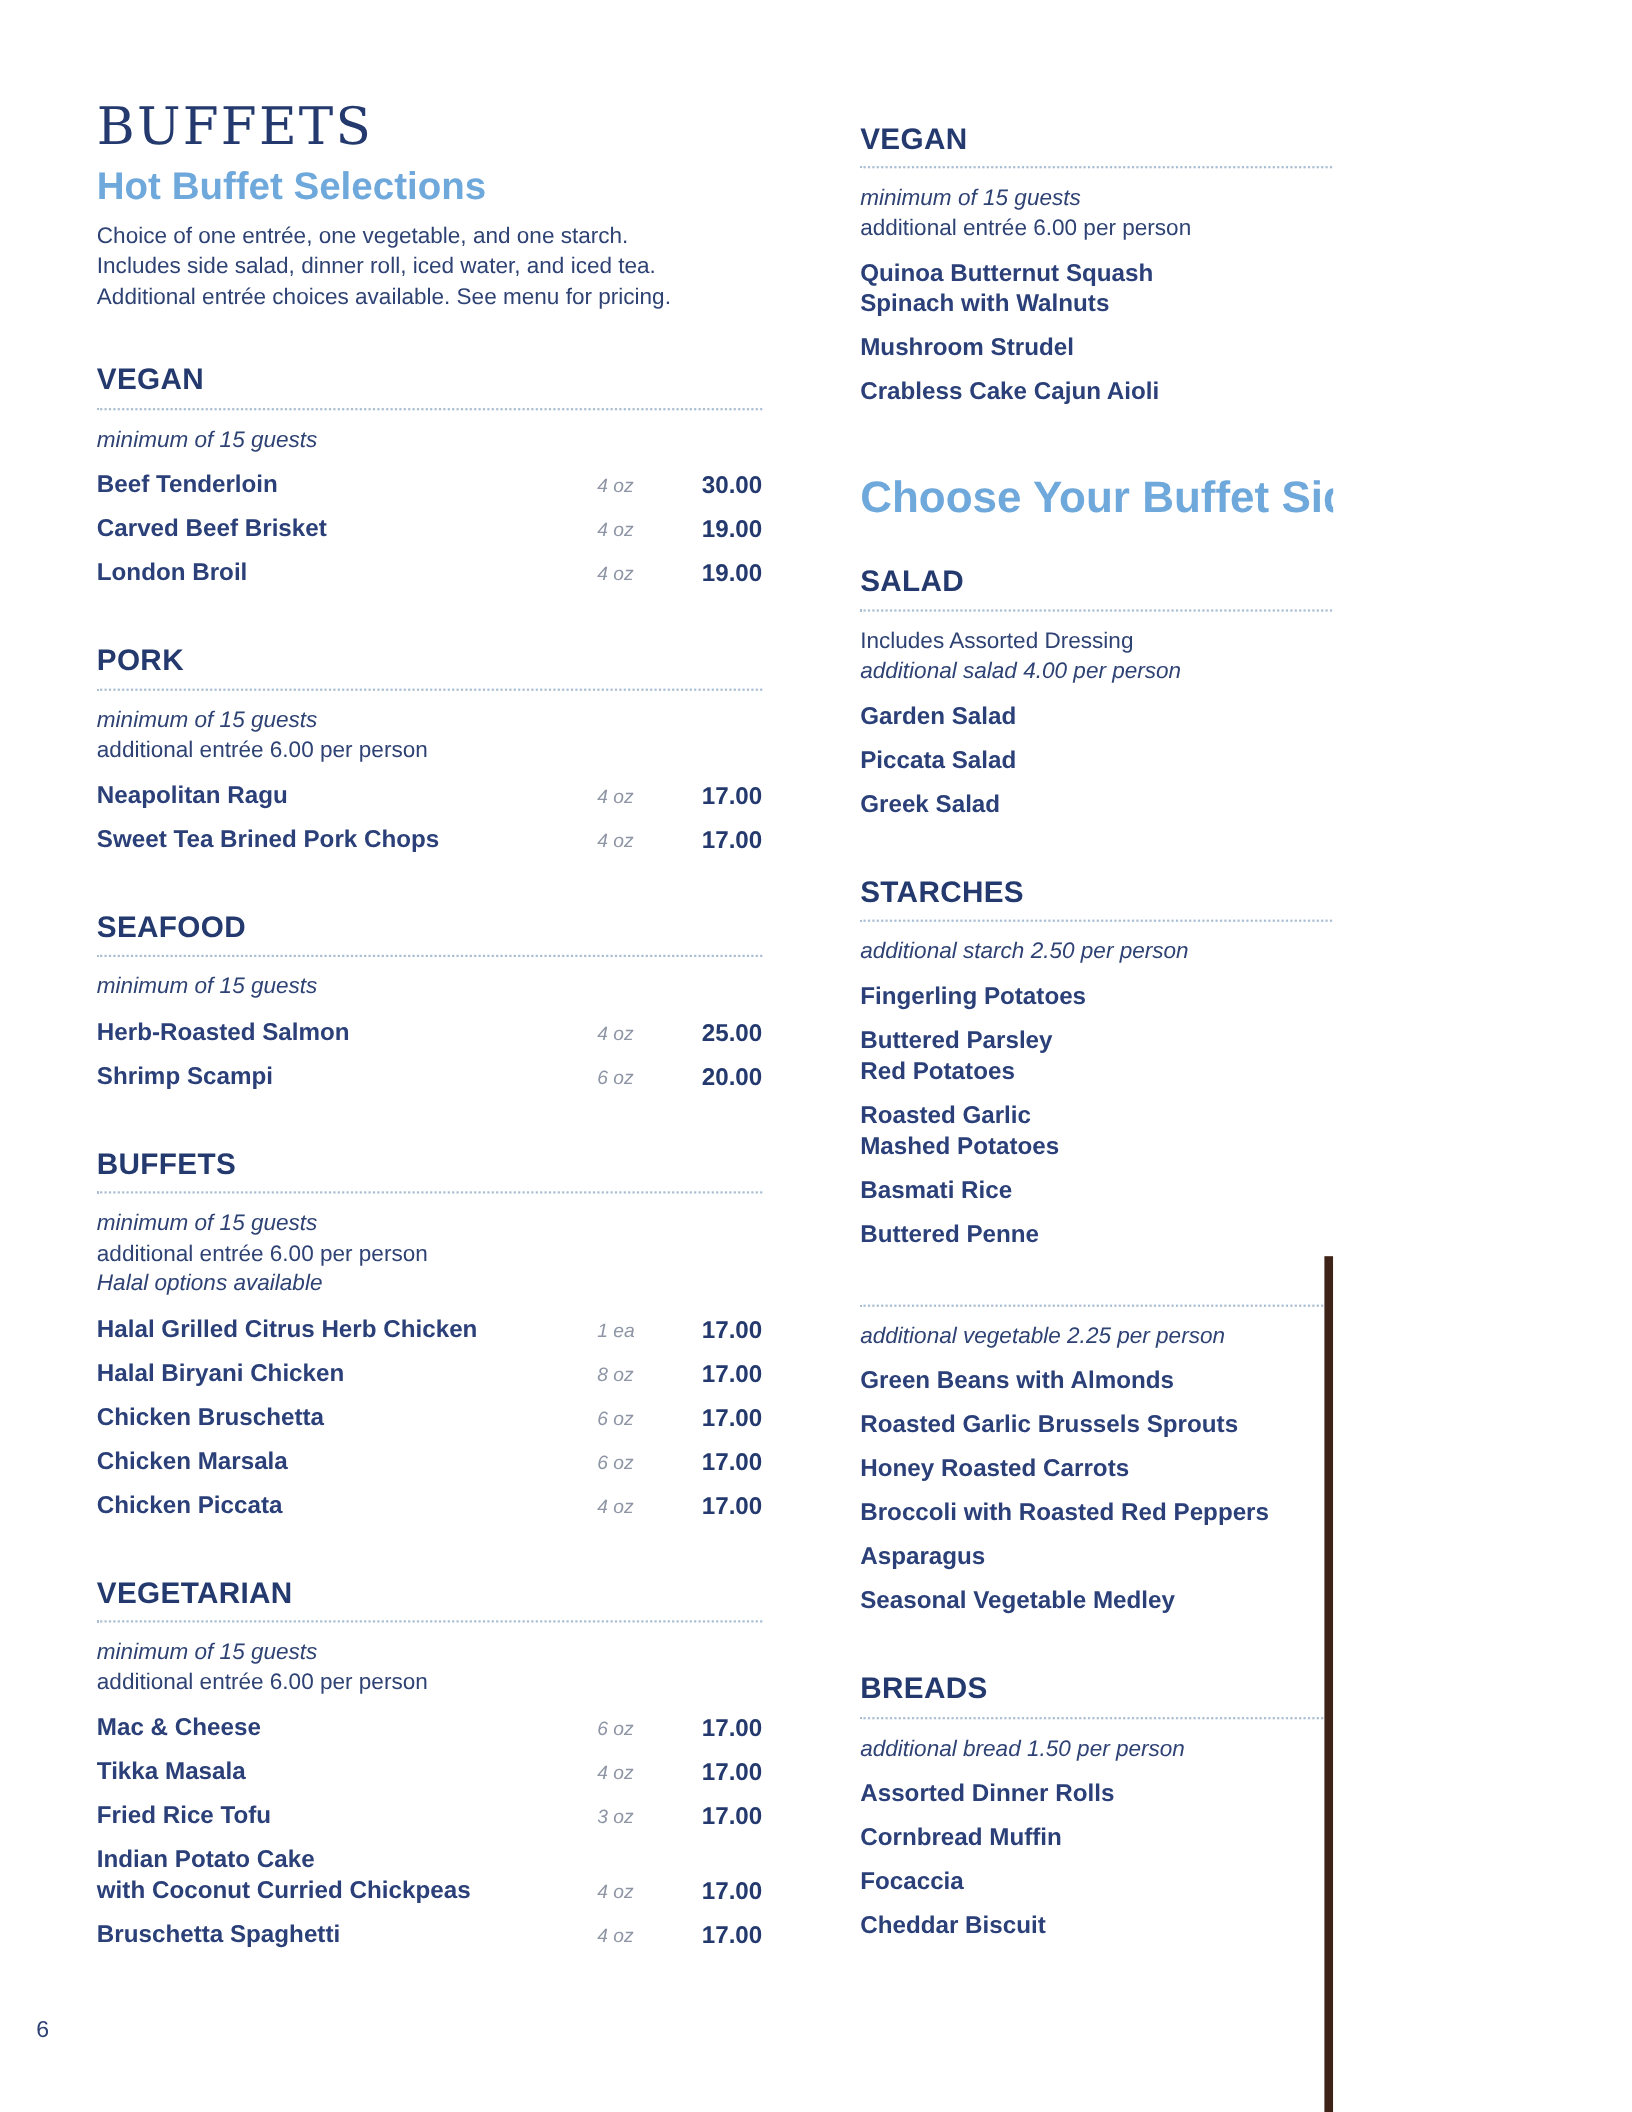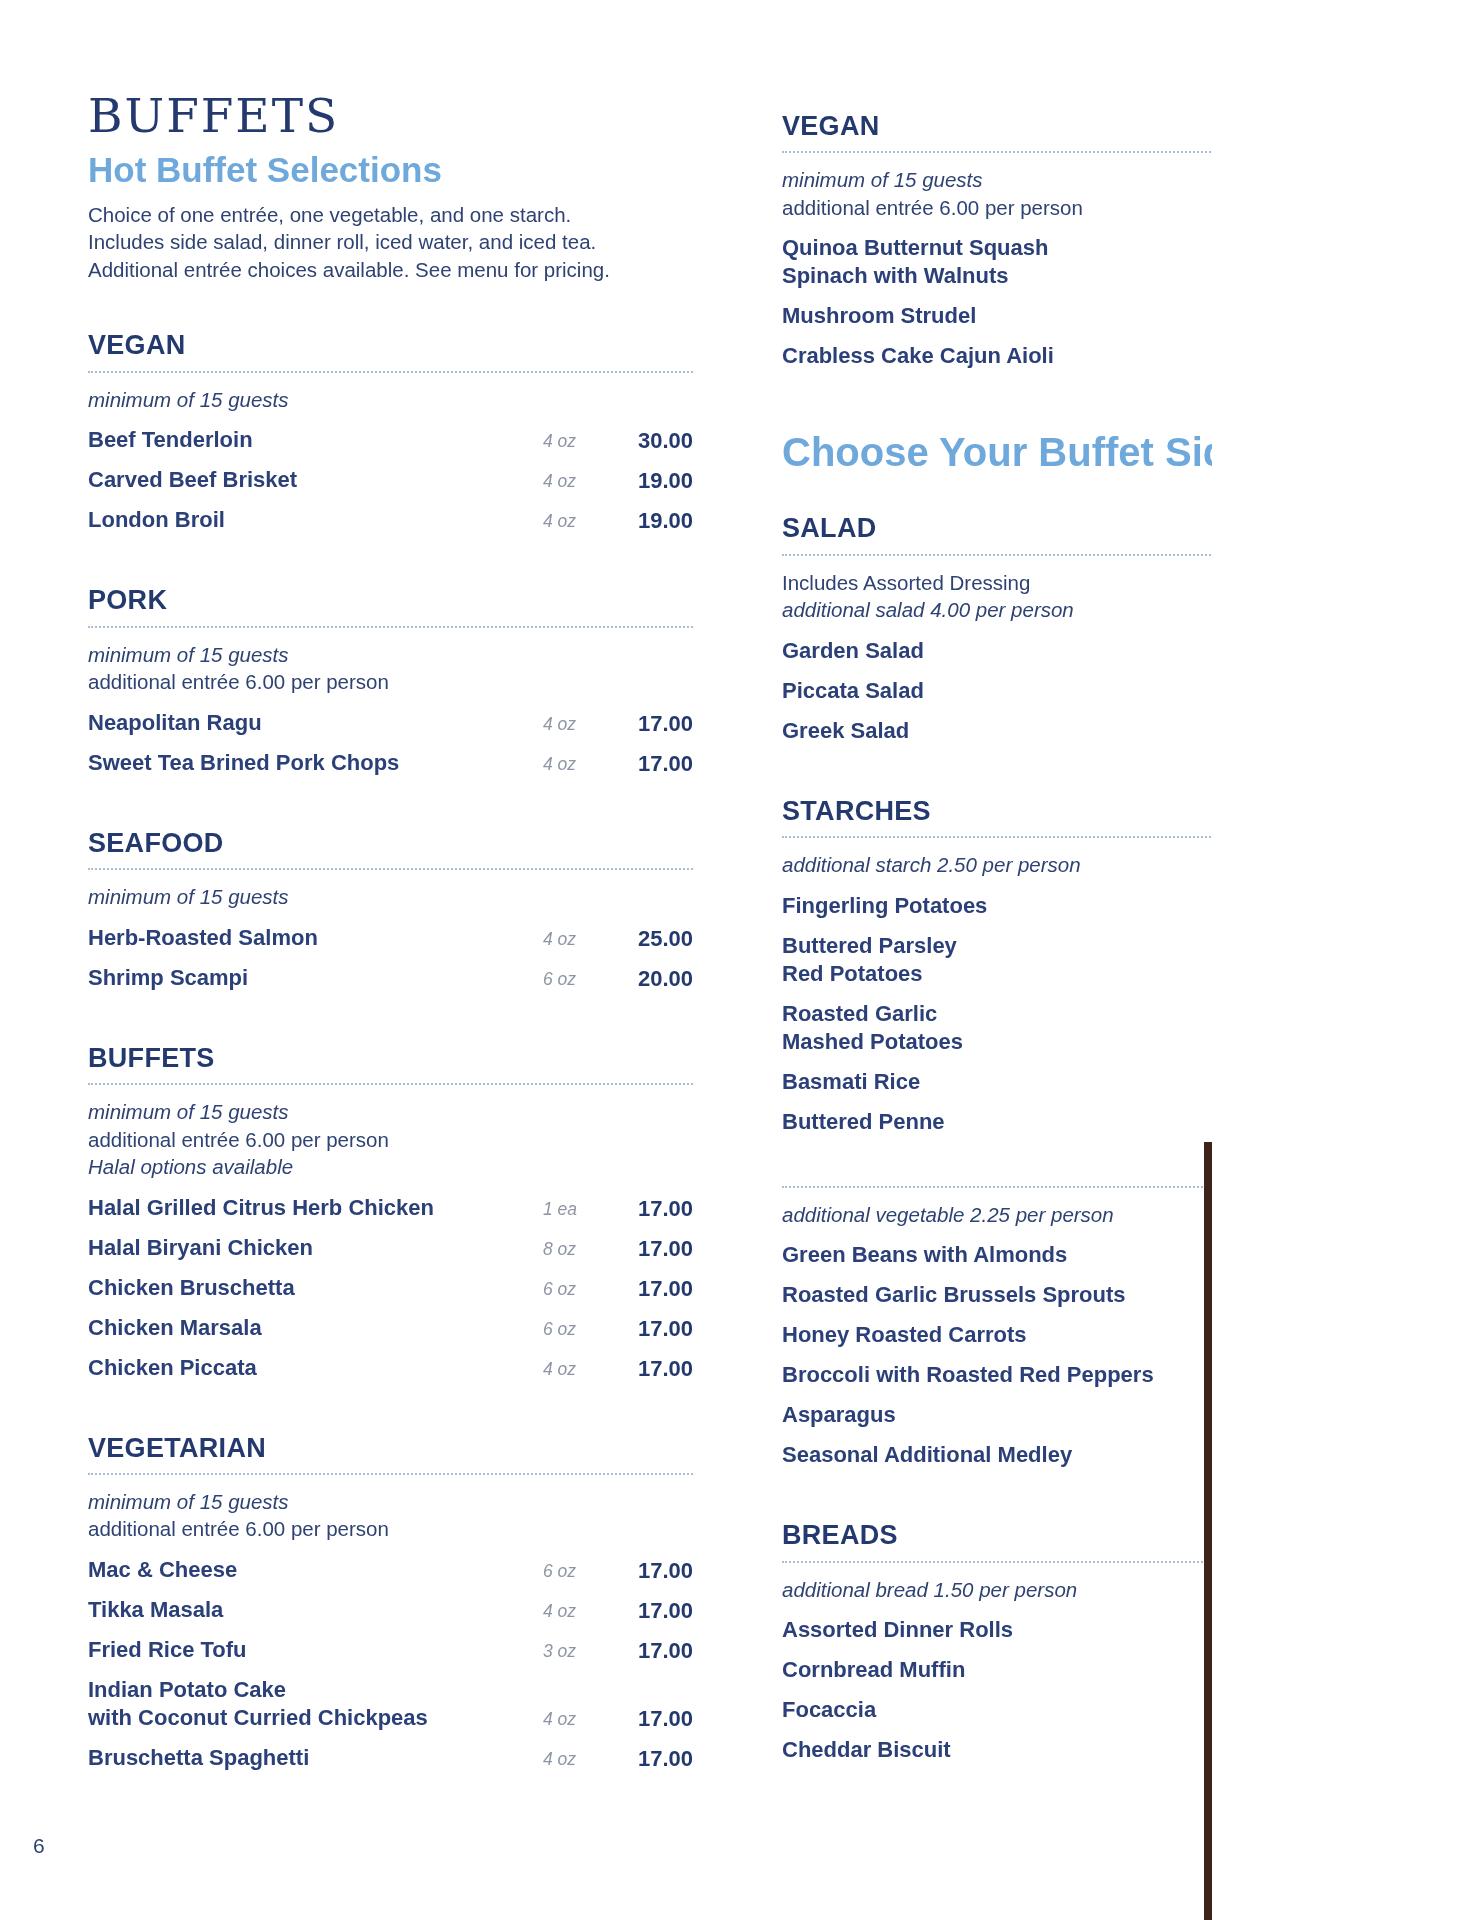--- a/index.html
+++ b/index.html
@@ -371,21 +371,21 @@
                 <div class="item-name">Broccoli with Roasted Red Peppers</div>
               </div>
             </div>
             <div class="item-row">
               <div class="names">
                 <div class="item-name">Asparagus</div>
               </div>
             </div>
             <div class="item-row">
               <div class="names">
-                <div class="item-name">Seasonal Additional Medley</div>
+                <div class="item-name">Seasonal Vegetable Medley</div>
               </div>
             </div>
           </div>
         </section>
         <section class="menu-section">
           <h3 class="section-heading">BREADS</h3>
           <div class="dotted"></div>
           <div class="notes">
             <p class="note italic">additional bread 1.50 per person</p>
           </div>

